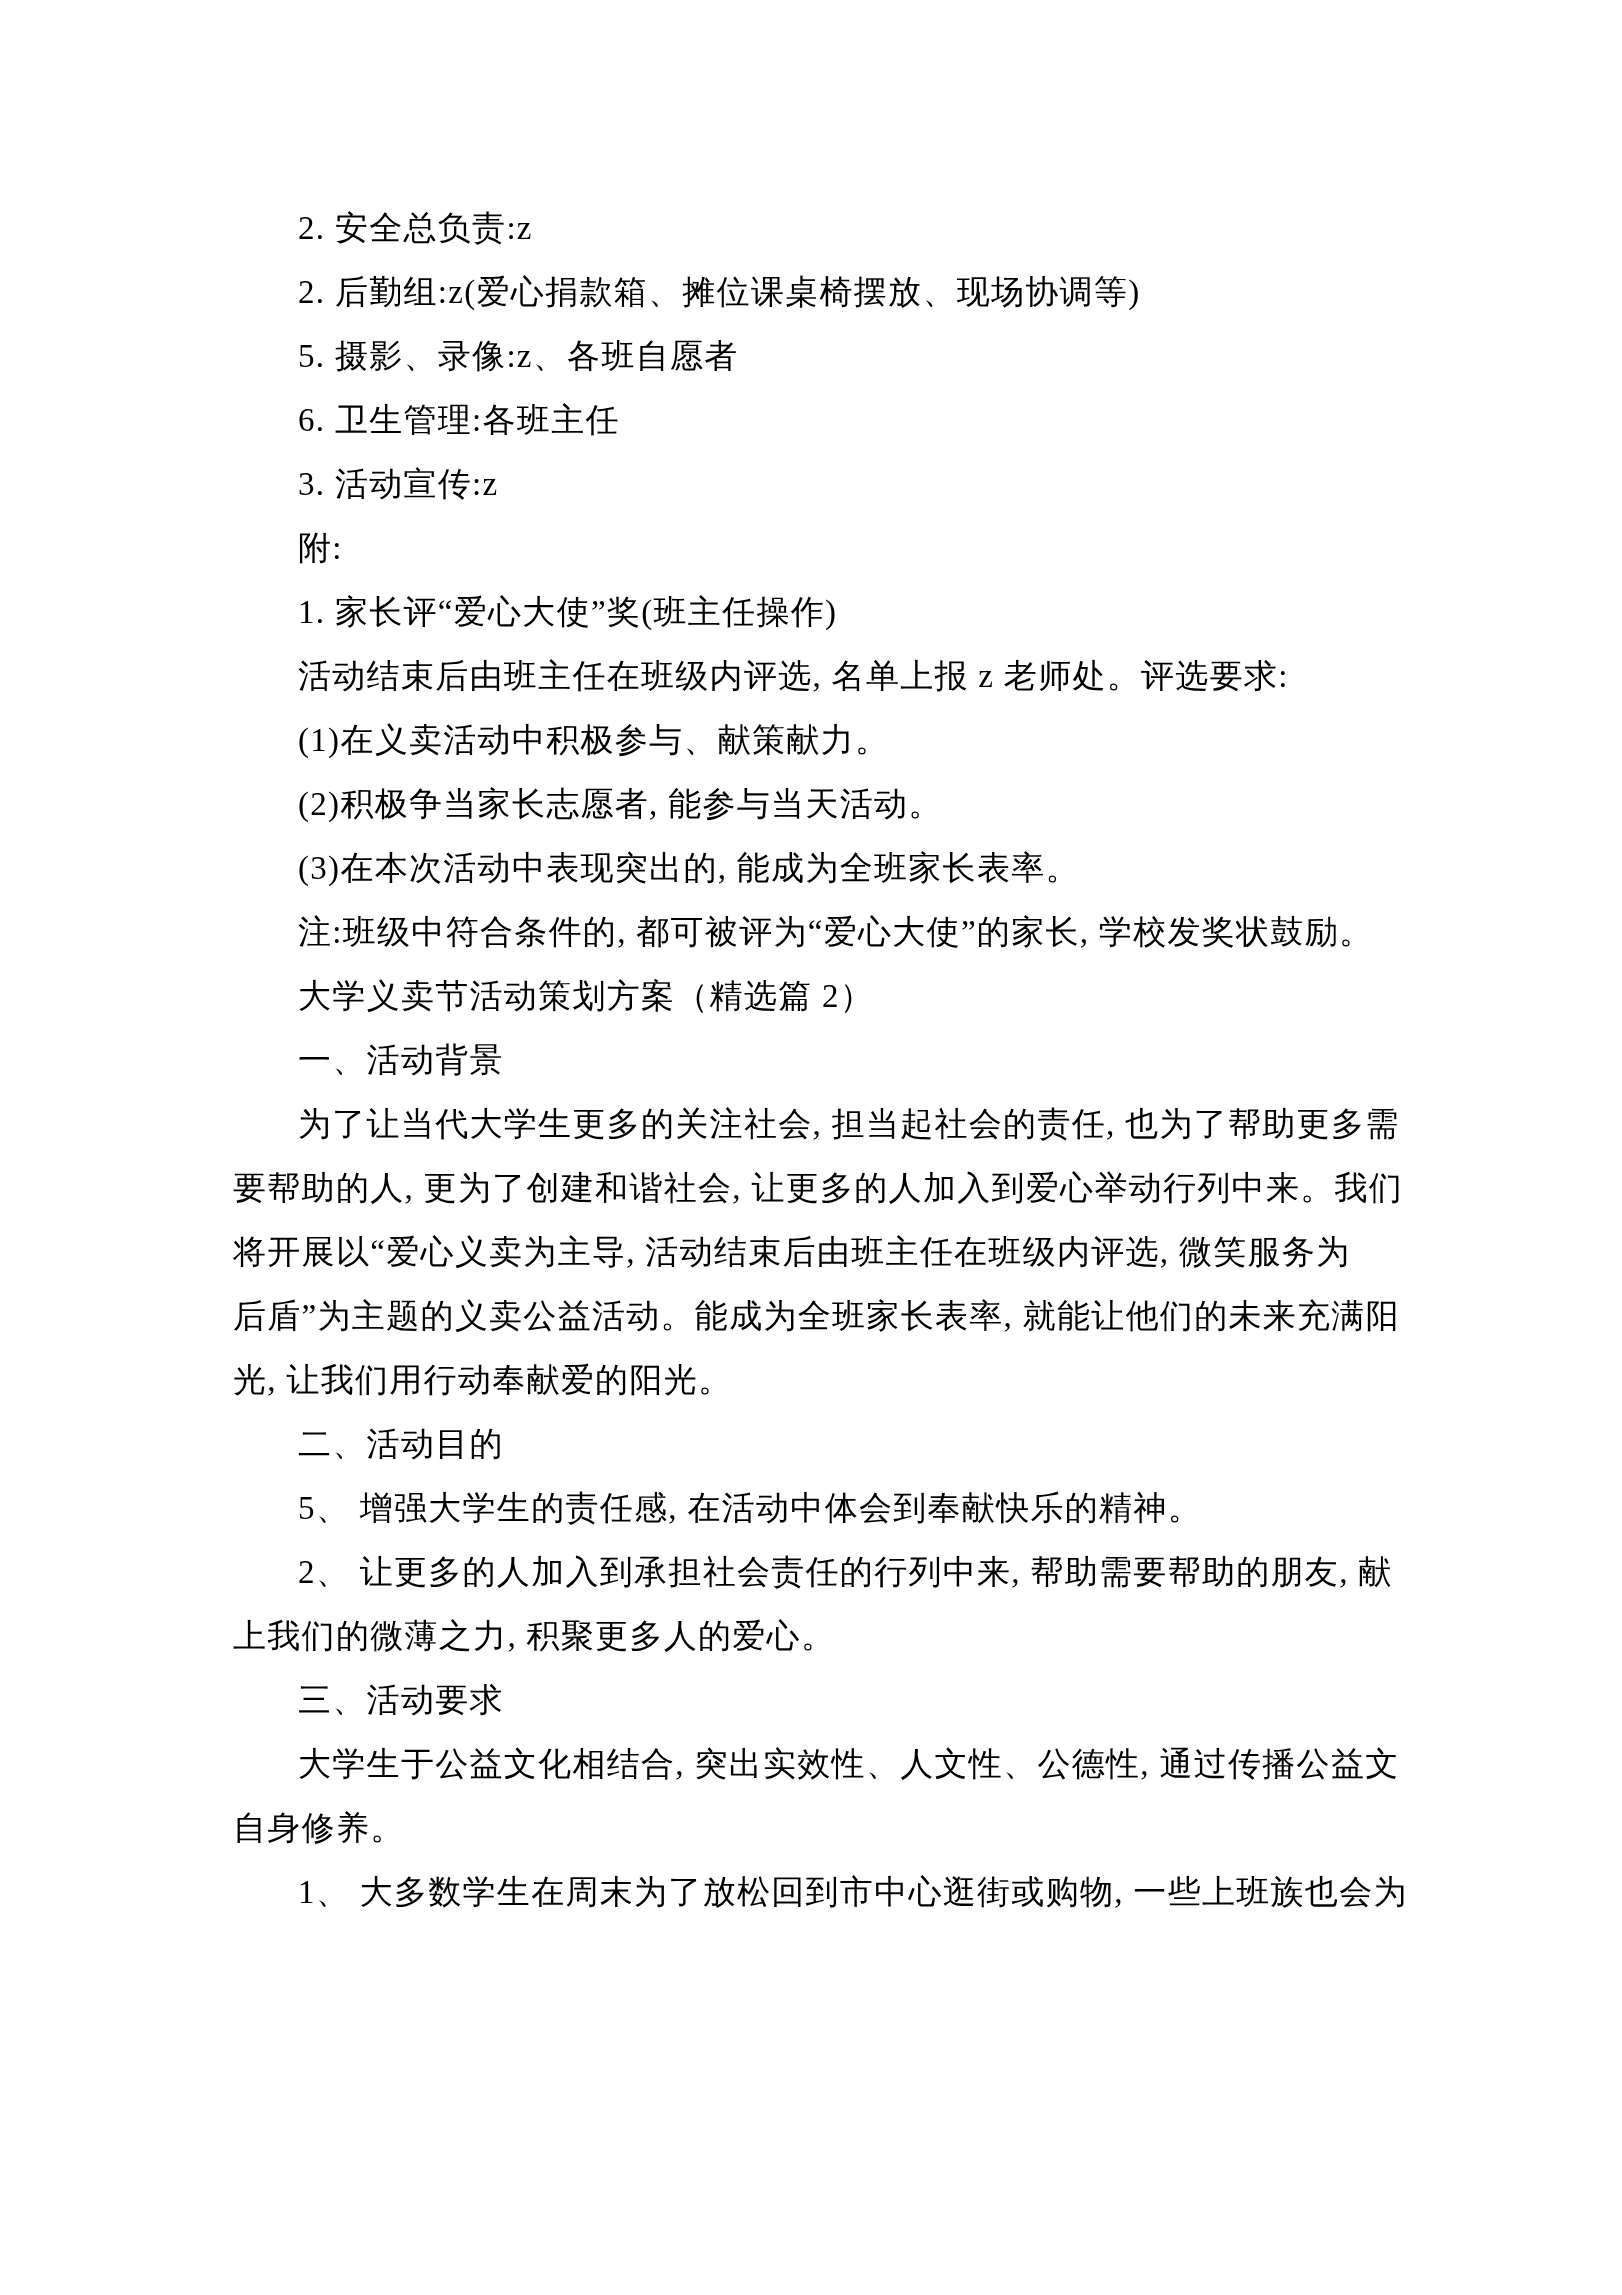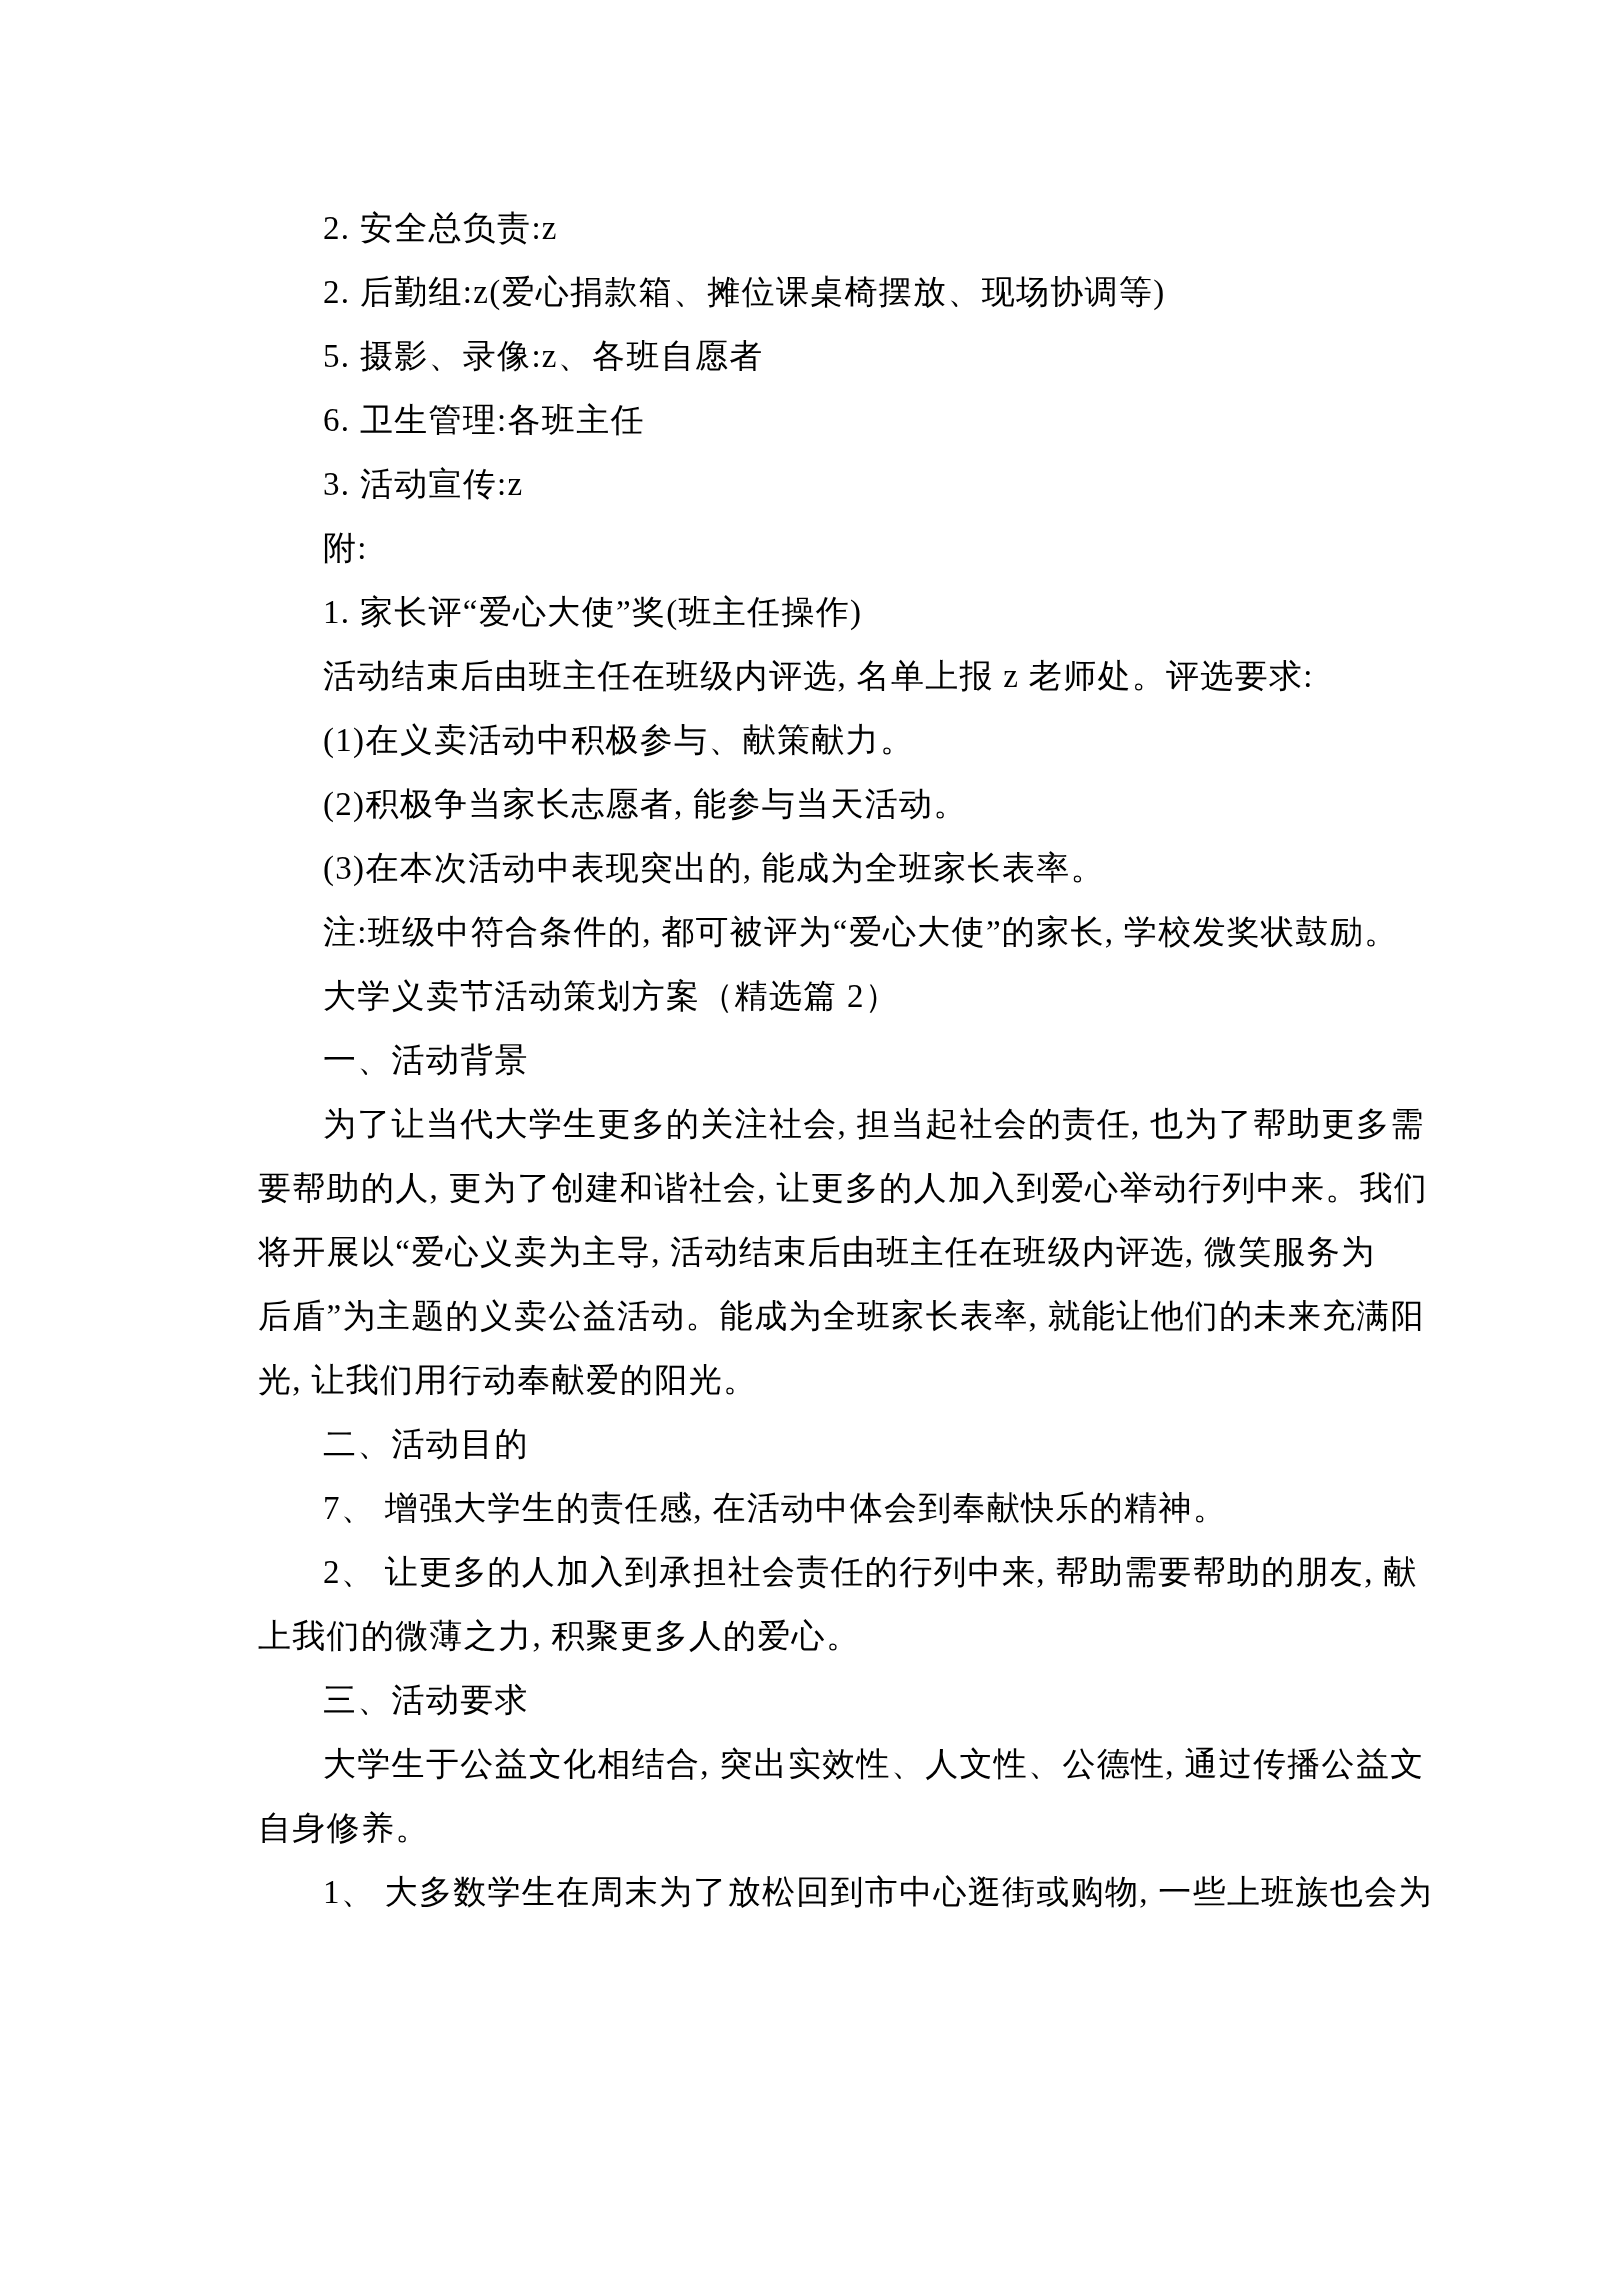--- a/index.html
+++ b/index.html
@@ -12,21 +12,21 @@
     width: 1623px;
     height: 2295px;
     margin: 0 auto;
     background: var(--page-bg, #ffffff);
     overflow: hidden;
     font-family: "Liberation Serif", "DejaVu Serif", serif;
     color: var(--text-color, #000000);
   }
   .content {
     position: absolute;
-    left: 258px;
+    left: 233px;
     top: 196px;
     width: 1243px;
   }
   .line {
     height: 64px;
     line-height: 64px;
     font-size: 33px;
     letter-spacing: 1.3px;
     white-space: nowrap;
     font-weight: 400;
@@ -53,21 +53,21 @@
     <div class="line indent">(3)在本次活动中表现突出的, 能成为全班家长表率。</div>
     <div class="line indent">注:班级中符合条件的, 都可被评为“爱心大使”的家长, 学校发奖状鼓励。</div>
     <div class="line indent">大学义卖节活动策划方案（精选篇 2）</div>
     <div class="line indent">一、活动背景</div>
     <div class="line indent">为了让当代大学生更多的关注社会, 担当起社会的责任, 也为了帮助更多需</div>
     <div class="line">要帮助的人, 更为了创建和谐社会, 让更多的人加入到爱心举动行列中来。我们</div>
     <div class="line">将开展以“爱心义卖为主导, 活动结束后由班主任在班级内评选, 微笑服务为</div>
     <div class="line">后盾”为主题的义卖公益活动。能成为全班家长表率, 就能让他们的未来充满阳</div>
     <div class="line">光, 让我们用行动奉献爱的阳光。</div>
     <div class="line indent">二、活动目的</div>
-    <div class="line indent">7、 增强大学生的责任感, 在活动中体会到奉献快乐的精神。</div>
+    <div class="line indent">5、 增强大学生的责任感, 在活动中体会到奉献快乐的精神。</div>
     <div class="line indent">2、 让更多的人加入到承担社会责任的行列中来,  帮助需要帮助的朋友, 献</div>
     <div class="line">上我们的微薄之力, 积聚更多人的爱心。</div>
     <div class="line indent">三、活动要求</div>
     <div class="line indent">大学生于公益文化相结合, 突出实效性、人文性、公德性, 通过传播公益文</div>
     <div class="line">自身修养。</div>
     <div class="line indent">1、 大多数学生在周末为了放松回到市中心逛街或购物, 一些上班族也会为</div>
   </div>
 </div>
 
 

